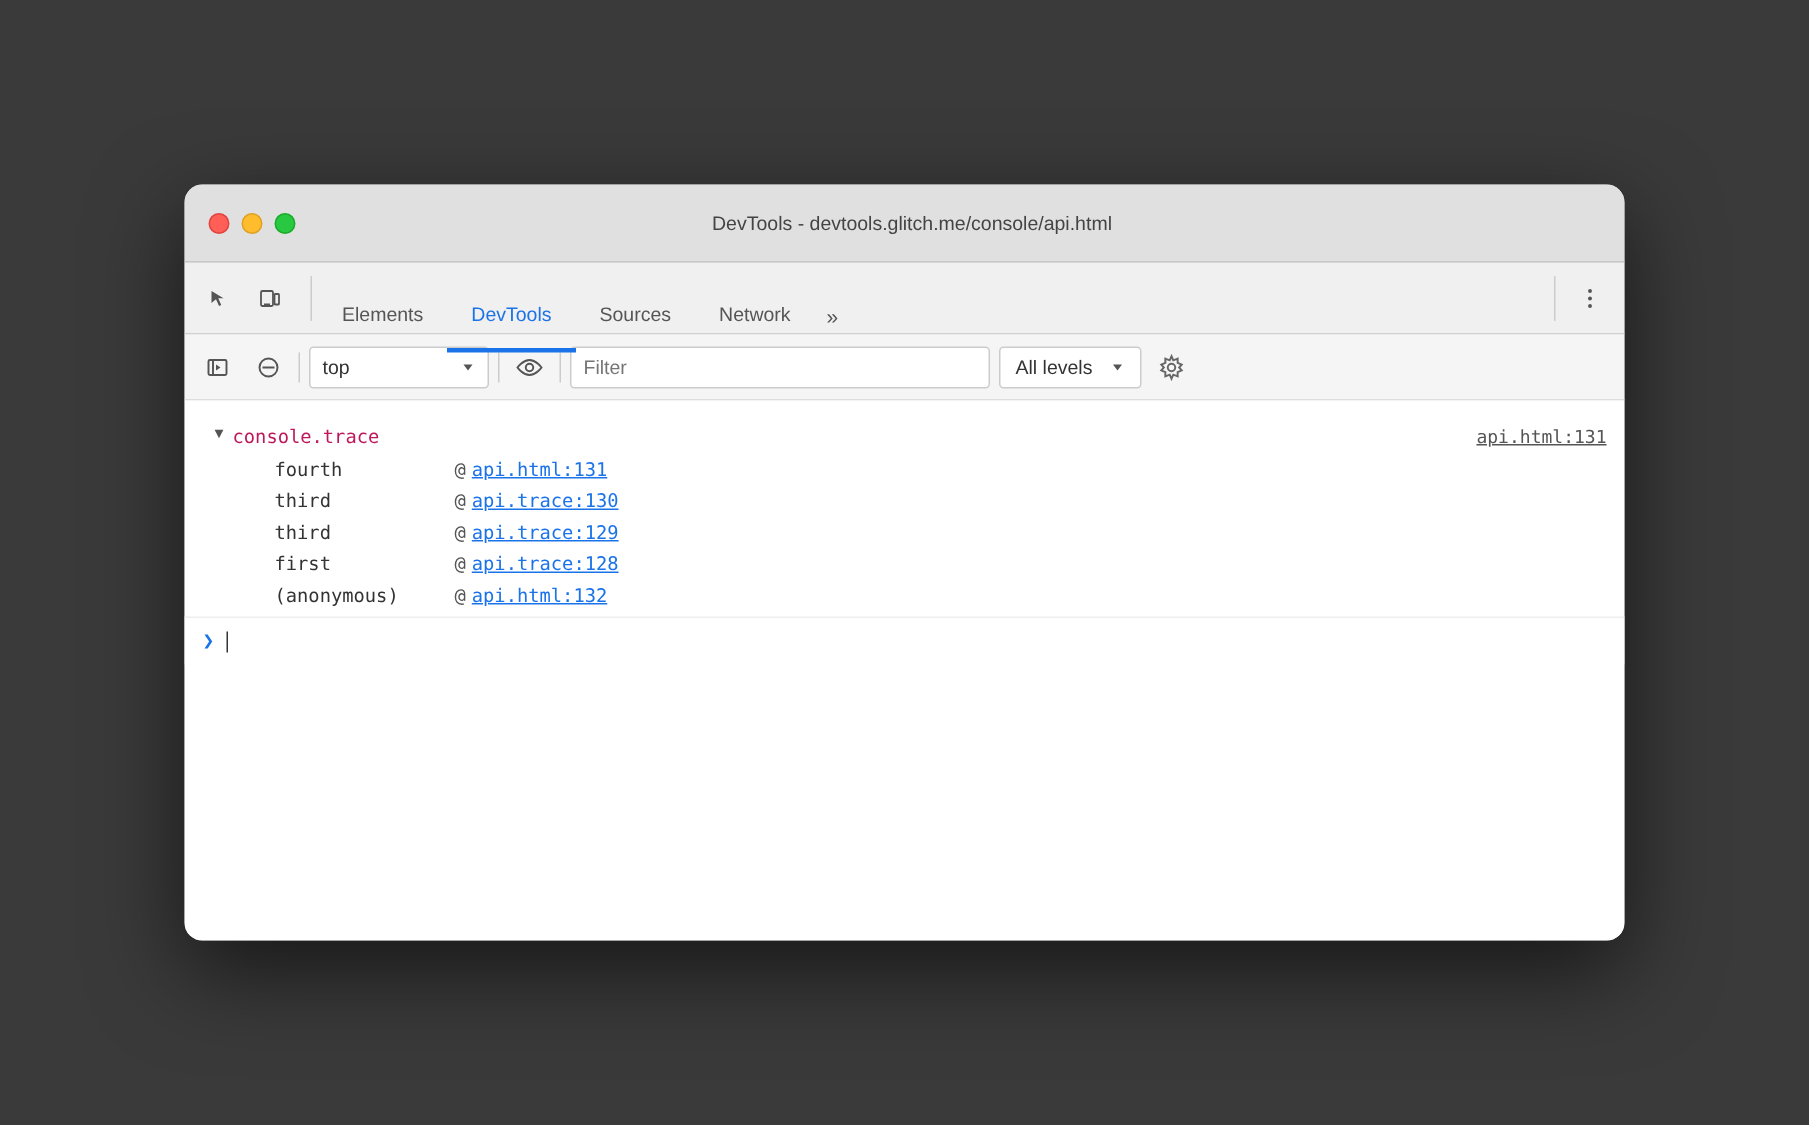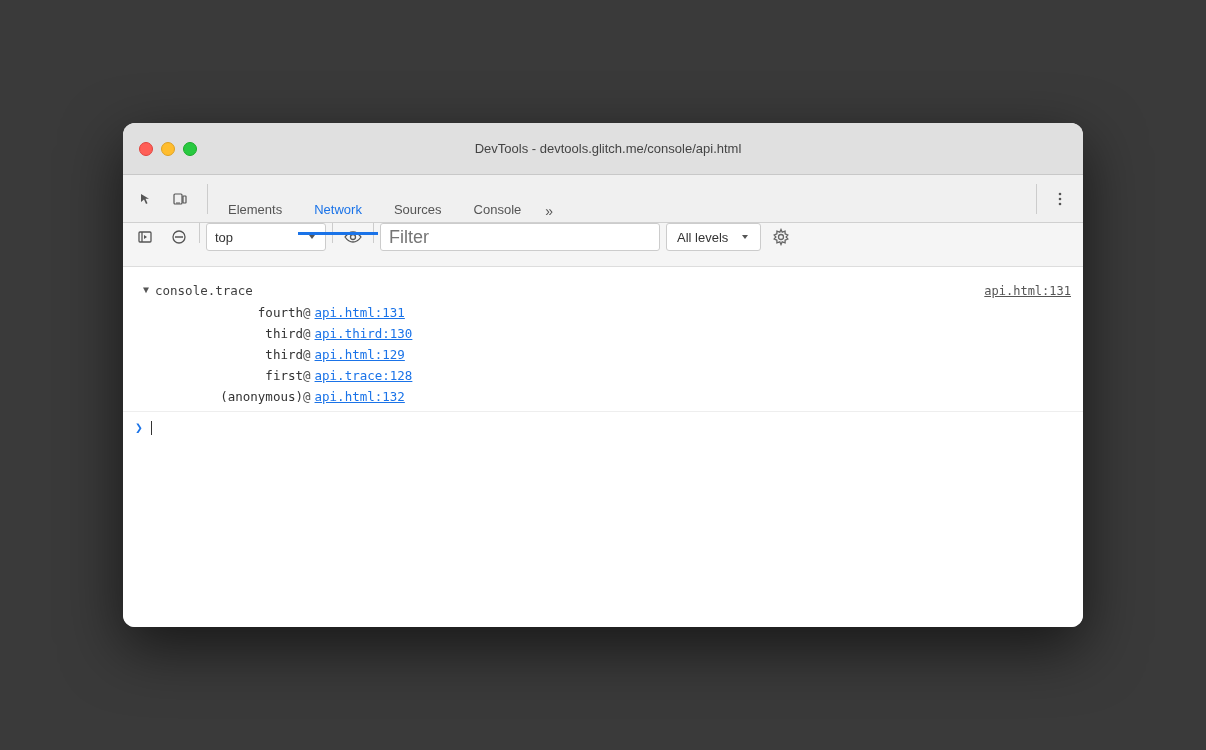--- a/index.html
+++ b/index.html
@@ -136,21 +136,21 @@
       padding-left: 8px;
       border-left: 1px solid #ccc;
       margin-left: auto;
     }
 
     
     .console-toolbar {
       background: #f5f5f5;
       height: 44px;
       display: flex;
-      align-items: flex-start;
+      align-items: center;
       padding: 0 8px;
       border-bottom: 1px solid #ddd;
       gap: 6px;
     }
 
     .toolbar-btn {
       width: 28px;
       height: 28px;
       display: flex;
       align-items: center;
@@ -200,21 +200,21 @@
       border-radius: 3px;
       background: white;
       display: flex;
       align-items: center;
       padding: 0 8px;
     }
 
     .filter-input-wrap input {
       border: none;
       outline: none;
-      font-size: 18px;
+      font-size: 13px;
       color: #333;
       width: 100%;
       background: transparent;
     }
 
     .levels-btn {
       height: 28px;
       padding: 0 10px;
       display: flex;
       align-items: center;
@@ -267,36 +267,35 @@
     }
 
     .triangle {
       font-size: 10px;
       color: #555;
     }
 
     .trace-name {
       font-family: 'Menlo', monospace;
       font-size: 12.5px;
-      color: #404040;
+      color: #be185d;
     }
 
     .trace-location {
       font-family: 'Menlo', monospace;
       font-size: 12px;
       color: #555;
       text-decoration: underline;
       cursor: pointer;
     }
 
     .trace-row {
       display: flex;
       align-items: center;
       padding: 3px 12px 3px 60px;
-      text-align: right;
     }
 
     .trace-func {
       font-family: 'Menlo', monospace;
       font-size: 12.5px;
       color: #333;
       min-width: 120px;
     }
 
     .trace-at {
@@ -376,27 +375,27 @@
           <line x1="4" y1="12" x2="8" y2="12" stroke="#555" stroke-width="1.2"></line>
         </svg>
       </div>
     </div>
 
     <div class="tabs">
       <div class="tab">
         <span>Elements</span>
       </div>
       <div class="tab active">
-        <span>Network</span>
+        <span>DevTools</span>
       </div>
       <div class="tab">
         <span>Sources</span>
       </div>
       <div class="tab">
-        <span>Console</span>
+        <span>Network</span>
       </div>
       <div class="tab-more">
         <span>»</span>
       </div>
     </div>
 
     <div class="tab-bar-right">
       <div class="icon-btn">
         <svg class="svg-icon" viewBox="0 0 16 16" fill="#555" xmlns="http://www.w3.org/2000/svg">
           <circle cx="8" cy="3" r="1.3"></circle>
@@ -478,27 +477,27 @@
 
       <div class="trace-row">
         <span class="trace-func">fourth</span>
         <span class="trace-at">@</span>
         <span class="trace-link">api.html:131</span>
       </div>
 
       <div class="trace-row">
         <span class="trace-func">third</span>
         <span class="trace-at">@</span>
-        <span class="trace-link">api.third:130</span>
+        <span class="trace-link">api.trace:130</span>
       </div>
 
       <div class="trace-row">
         <span class="trace-func">third</span>
         <span class="trace-at">@</span>
-        <span class="trace-link">api.html:129</span>
+        <span class="trace-link">api.trace:129</span>
       </div>
 
       <div class="trace-row">
         <span class="trace-func">first</span>
         <span class="trace-at">@</span>
         <span class="trace-link">api.trace:128</span>
       </div>
 
       <div class="trace-row">
         <span class="trace-func">(anonymous)</span>

